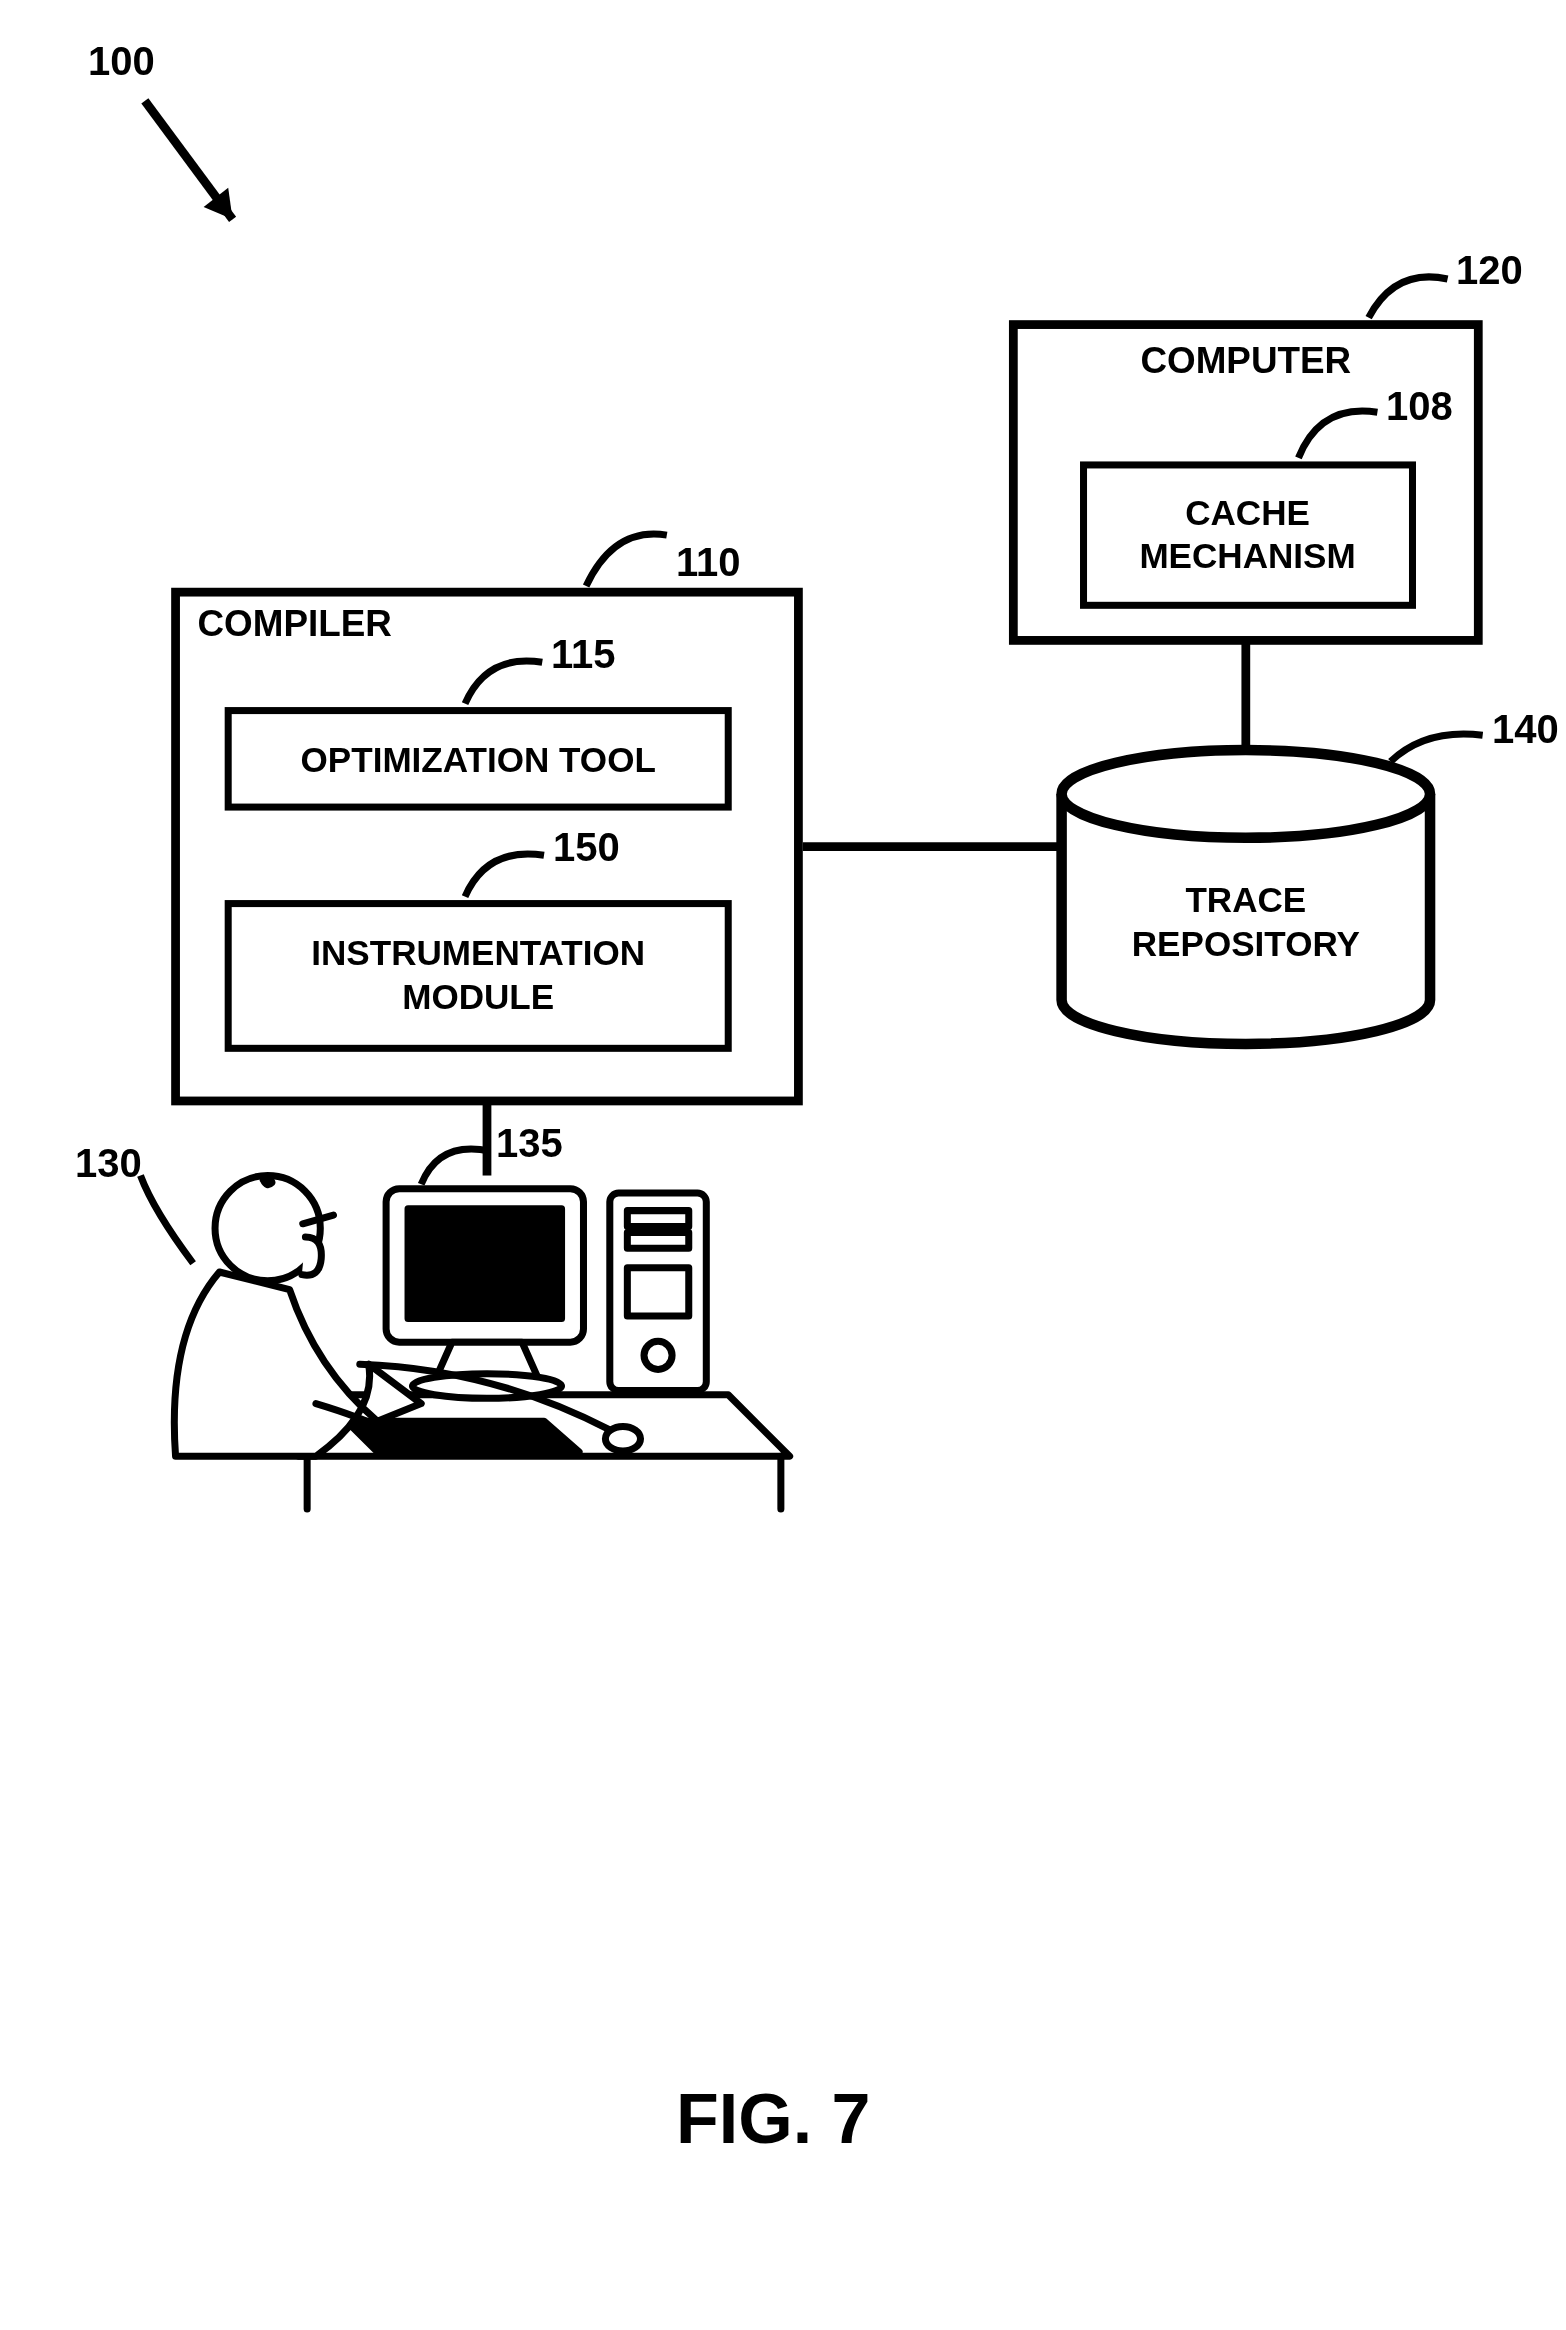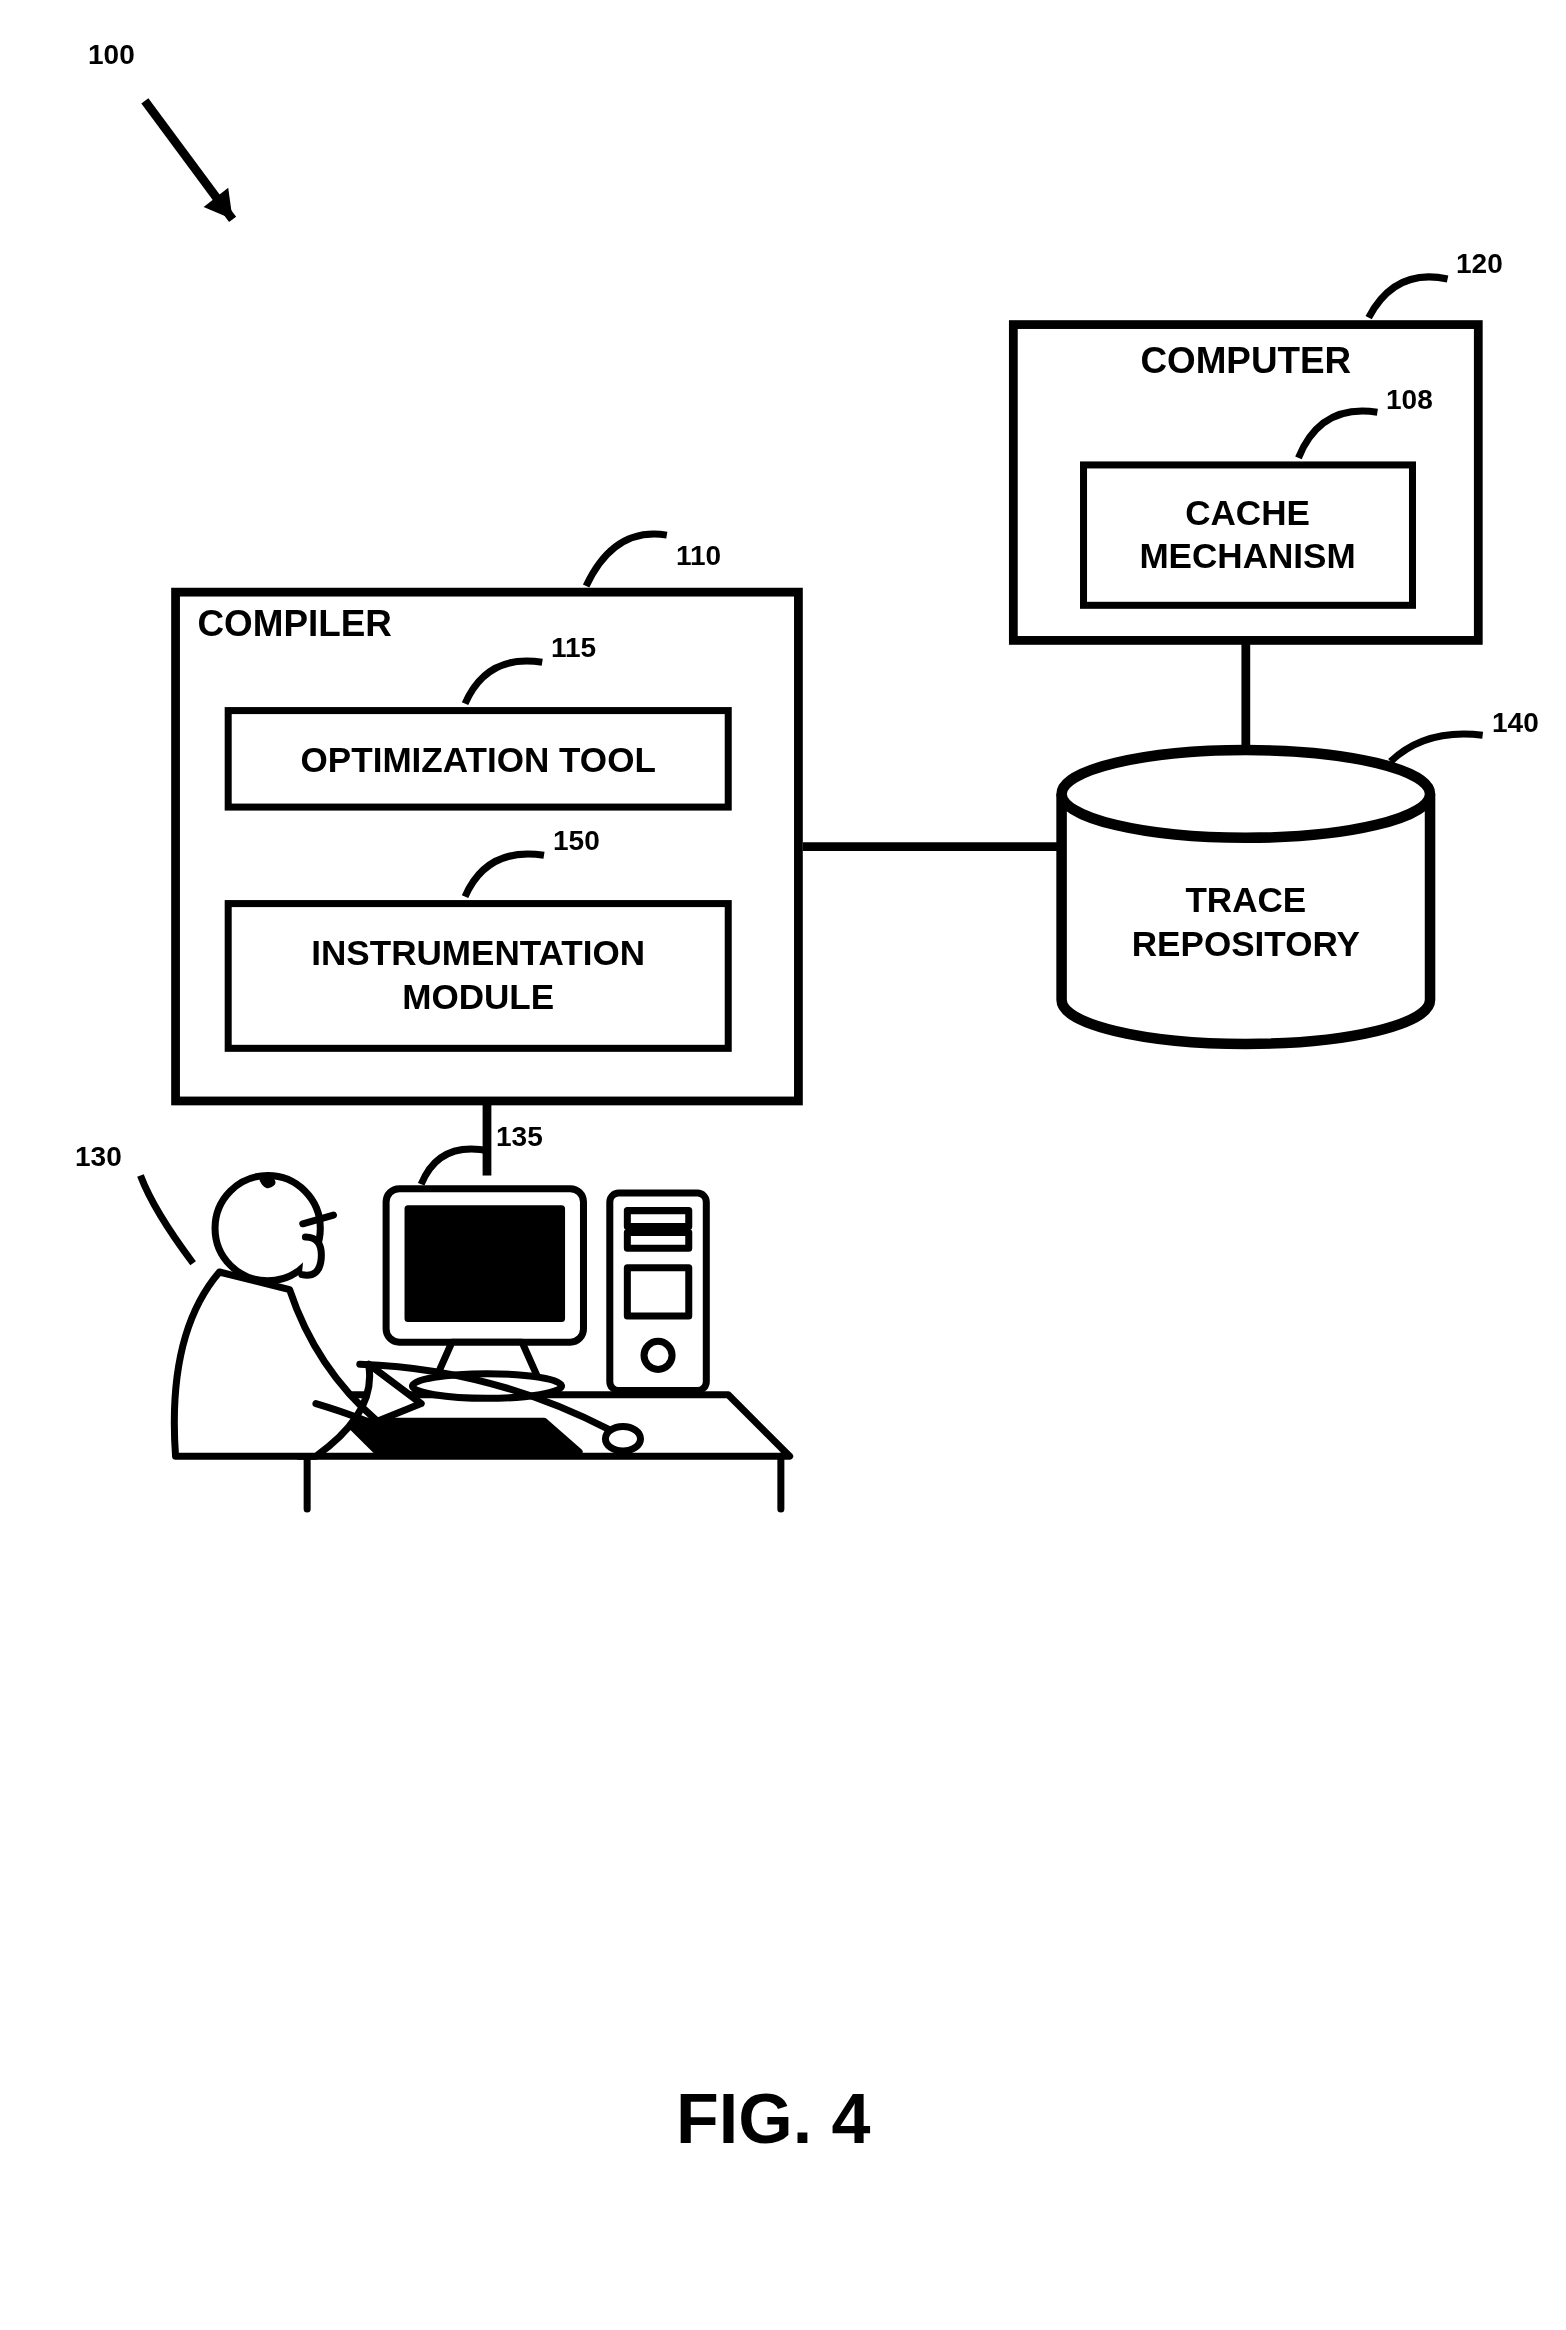--- a/index.html
+++ b/index.html
@@ -10,21 +10,21 @@
   }
   .canvas {
     position: relative;
     width: 1567px;
     height: 2330px;
     background: #fff;
   }
   .ref-label {
     position: absolute;
     font-weight: bold;
-    font-size: 28px;
+    font-size: 40px;
     color: #000;
   }
   .caption {
     position: absolute;
     font-weight: bold;
     font-size: 70px;
     color: #000;
   }
   svg {
     position: absolute;
@@ -183,16 +183,16 @@
   <div class="ref-label" style="left:88px; top:39px;">100</div>
   <div class="ref-label" style="left:676px; top:504px;margin-top:36px;">110</div>
   <div class="ref-label" style="left:551px; top:632px;">115</div>
   <div class="ref-label" style="left:553px; top:825px;">150</div>
   <div class="ref-label" style="left:1456px; top:248px;">120</div>
   <div class="ref-label" style="left:1386px; top:384px;">108</div>
   <div class="ref-label" style="left:1492px; top:707px;text-align:right;">140</div>
   <div class="ref-label" style="left:75px;  top:1141px;text-align:center;">130</div>
   <div class="ref-label" style="left:496px; top:1121px;">135</div>
 
-  <div class="caption" style="left:676px; top:2079px;">FIG. 4</div>
+  <div class="caption" style="left:676px; top:2079px;">FIG. 7</div>
 
 </div>
 
 
 </body></html>

